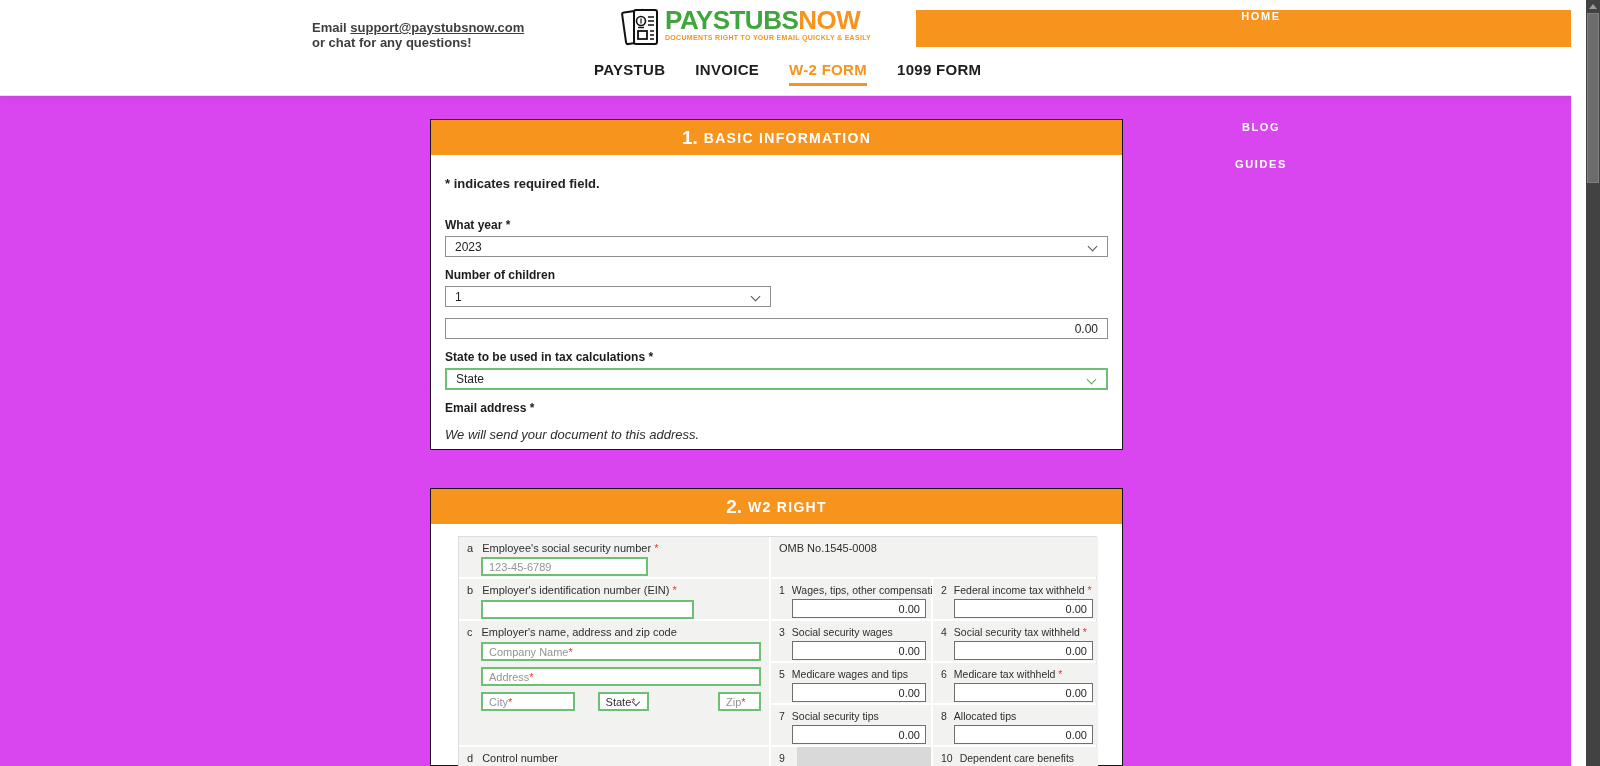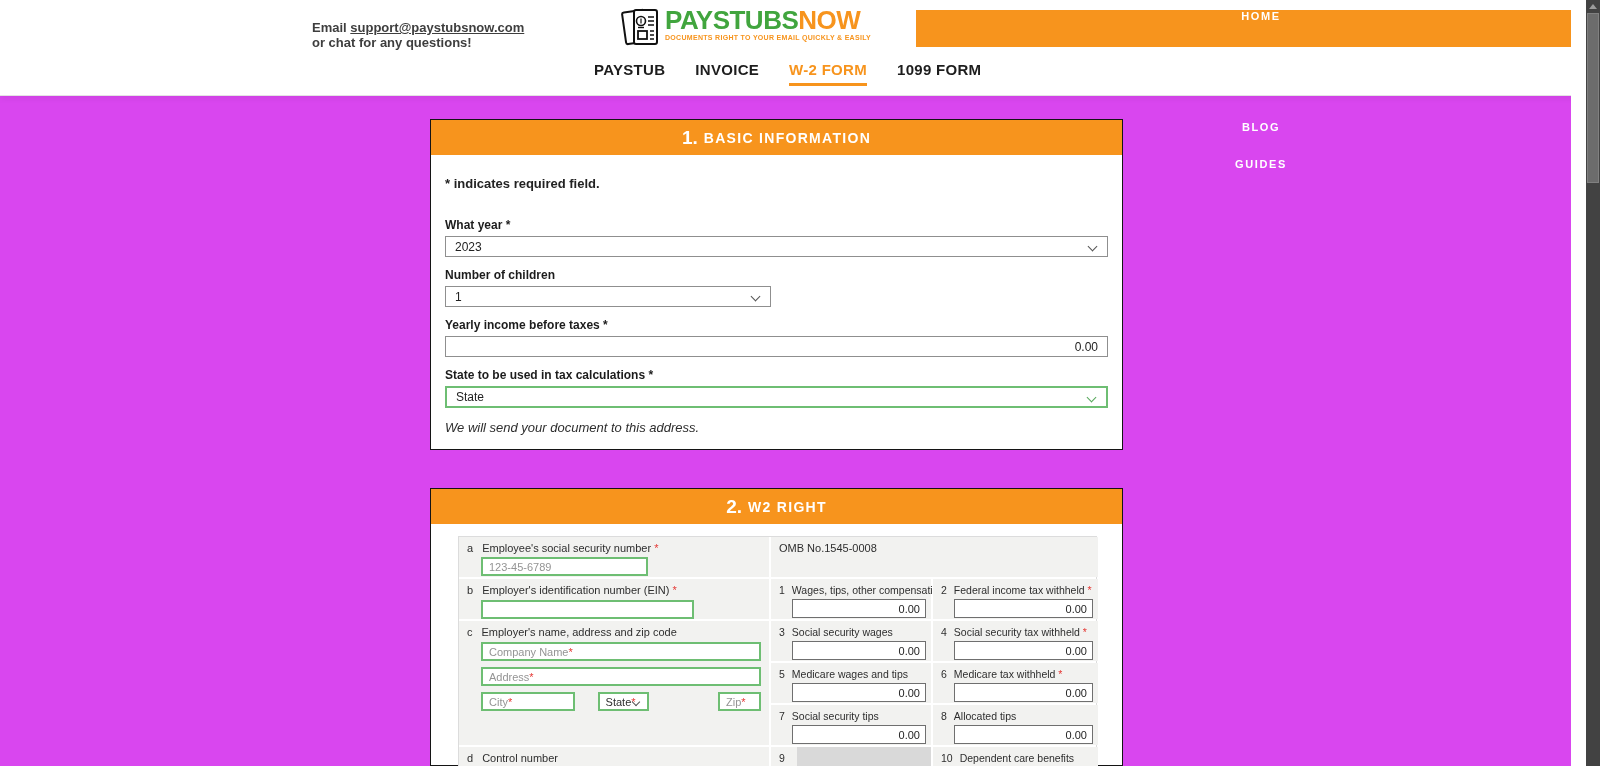--- a/index.html
+++ b/index.html
@@ -165,35 +165,35 @@
         <div>
           <div class="flabel">Number of children</div>
           <div class="ctrl">
             <span>1</span>
             <span class="chev"></span>
           </div>
         </div>
       </div>
 
       <div class="g-gap">
-        <div class="flabel">Yearly income before taxes *</div>
         <div class="ctrl">
           <input class="num" type="text" value="0.00" style="">
         </div>
       </div>
 
       <div class="g-gap">
         <div class="flabel">State to be used in tax calculations *</div>
         <div class="ctrl green">
           <span>State</span>
           <span class="chev greenc"></span>
         </div>
       </div>
 
       <div class="g-gap">
+        <div class="flabel">Email address *</div>
       </div>
 
       <div class="email-note">We will send your document to this address.</div>
     </div>
   </div>
 
   <div class="card card2">
     <div class="card-header">
       <span class="num">2.</span>
       <span class="ttl">W2 RIGHT</span>

